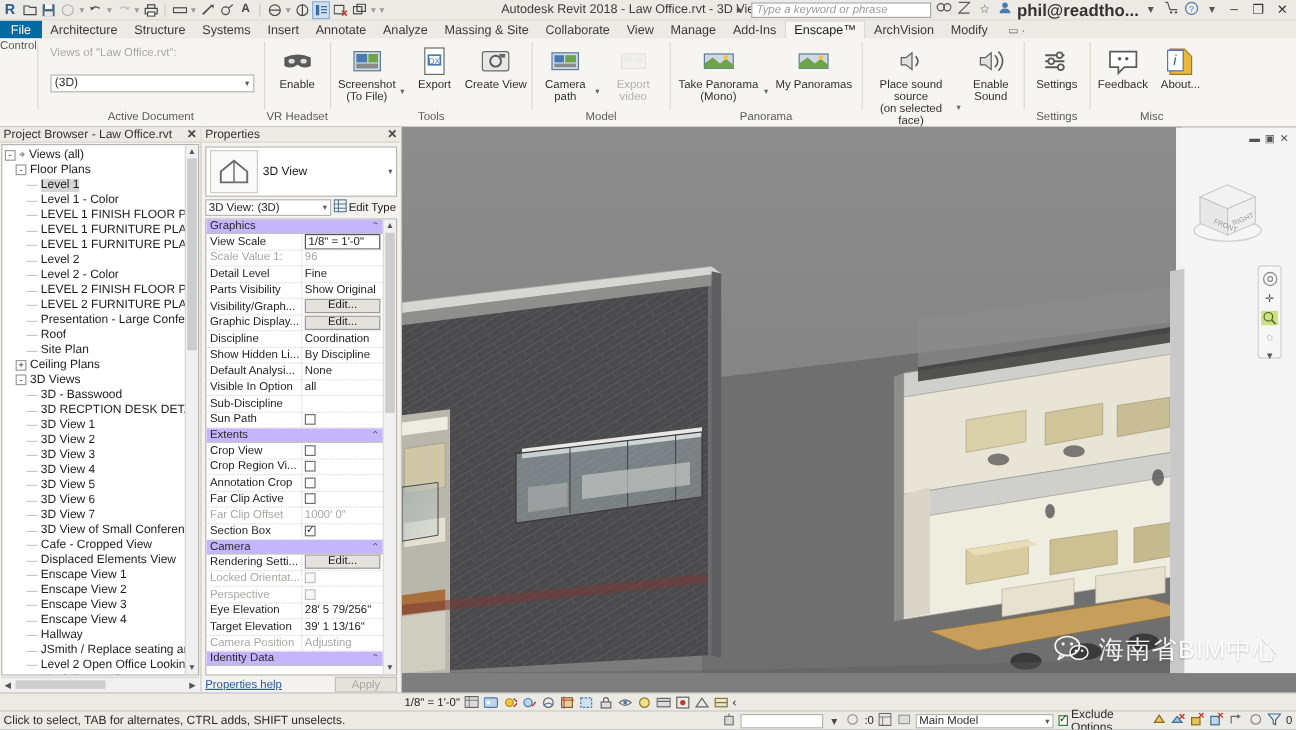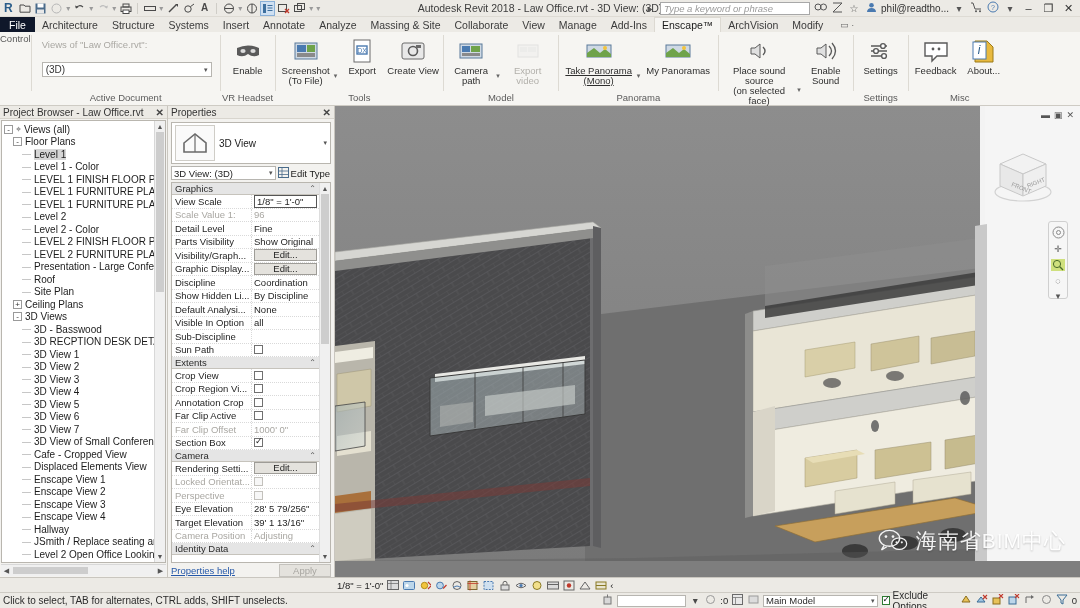--- a/index.html
+++ b/index.html
@@ -29,27 +29,27 @@
   .title-text {
     position:absolute; left:0; right:0; text-align:center; font-size:10.5px; color:#3d3d3d;
     pointer-events:none;
   }
   .tright { margin-left:auto; display:flex; align-items:center; gap:3px; padding-right:3px; z-index:3;}
   .searchbox {
     width:150px; height:13px; background:#fff; border:1px solid #a8a8a8; font-size:9.5px;
     font-style:italic; color:#9b9b9b; padding:0 3px; line-height:11px;
   }
   .tb-ic { font-size:10px; color:#555; width:14px; text-align:center; }
-  .acct { font-size:10px; color:#333; }
+  .acct { font-size:14px; color:#333;font-weight:bold; }
   .wbtn { font-size:11px; color:#333; width:17px; text-align:center; }
 
   
   .tabbar { height:15px; background:#eceae5; display:flex; align-items:stretch; font-size:10.5px; flex:0 0 auto;}
   .tab { padding:0 7px; display:flex; align-items:center; color:#3b3b3b; white-space:nowrap;}
-  .tab.file { background:#0f172a; color:#fff; font-weight:normal; padding:0 9px;}
+  .tab.file { background:#0369a1; color:#fff; font-weight:normal; padding:0 9px;}
   .tab.active { background:#f6f5f2; color:#1a1a1a; border:1px solid #dcd9d2; border-bottom:none;}
   .tab-extra { display:flex; align-items:center; padding-left:10px; color:#666; font-size:9px;}
 
   
   .ribbon {
     height:74px; background:#f6f5f2; border-bottom:1px solid #cecbc4;
     display:flex; position:relative; flex:0 0 auto;
   }
   .rpanel { position:relative; display:flex; flex-direction:column; padding:1px 0 0 0; }
   .rpanel .pbody { flex:1; display:flex; align-items:flex-start; padding:3px 4px 0 4px; gap:2px;}
@@ -137,21 +137,21 @@
     flex:1; height:14px; background:#fff; border:1px solid #b7b5b0; font-size:9.5px;
     display:flex; align-items:center; padding:0 2px; color:#222;
   }
   .pr-sel .combo .ca { margin-left:auto; font-size:7px; color:#555;}
   .pr-sel .edittype { font-size:9.5px; display:flex; align-items:center; gap:2px; padding-right:1px;}
   .grid-wrap { flex:1; position:relative; overflow:hidden; margin:0 3px; border:1px solid #b9b6af; background:#fff;}
   .grid-scroll { position:absolute; right:0; top:0; bottom:0; width:11px; background:#f0f0f0; border-left:1px solid #ddd;}
   .grid-scroll .arr { height:11px; text-align:center; font-size:7px; line-height:11px; color:#555;}
   .grid-scroll .thumb { position:absolute; top:11px; left:1px; right:1px; height:150px; background:#cdcdcd;}
   .grp {
-    height:12px; background:#e5e5e5; font-size:9.5px; color:#2a2a2a; display:flex; align-items:center;
+    height:12px; background:#c4b5fd; font-size:9.5px; color:#2a2a2a; display:flex; align-items:center;
     padding:0 3px; border-bottom:1px solid #c6c3bc;
   }
   .grp .pin { margin-left:auto; font-size:8px; color:#555;}
   .prow {
     height:13.5px; display:flex; align-items:stretch; font-size:9.5px; border-bottom:1px dotted #d9d9d9;
   }
   .prow .pk { width:79px; padding:0 2px 0 3px; display:flex; align-items:center; color:#1e1e1e; overflow:hidden; white-space:nowrap;}
   .prow .pv { flex:1; display:flex; align-items:center; padding:0 2px; color:#1e1e1e; border-left:1px dotted #d9d9d9; overflow:hidden; white-space:nowrap;}
   .prow.dis .pk, .prow.dis .pv { color:#a9a7a2; }
   .prow .pv .boxed { border:1px solid #555; background:#fff; width:100%; padding:0 2px; line-height:11px;}
@@ -490,21 +490,21 @@
       <div class="rpanel">
         <div class="pbody">
           <div class="bigbtn w70">
             <span class="ico">
               <svg width="28" height="28" viewBox="0 0 28 28">
                 <rect x="2" y="8" width="24" height="12" fill="#cfd9e4" stroke="#5a7a9a"></rect>
                 <path d="M2 16 L9 11 L15 16 L20 12 L26 17 L26 20 L2 20z" fill="#6fa34a"></path>
                 <circle cx="20" cy="11" r="2" fill="#f2c43d"></circle>
               </svg>
             </span>
-            <span style="white-space: pre-line; text-decoration: underline;">Take Panorama
+            <span style="white-space: pre-line;">Take Panorama
 (Mono)</span>
           </div>
           <span class="drop-dot" style="align-self: flex-end; padding-bottom: 12px;">▾</span>
           <div class="bigbtn w70">
             <span class="ico">
               <svg width="28" height="28" viewBox="0 0 28 28">
                 <rect x="2" y="8" width="24" height="12" fill="#cfd9e4" stroke="#5a7a9a"></rect>
                 <path d="M2 16 L9 11 L15 16 L20 12 L26 17 L26 20 L2 20z" fill="#6fa34a"></path>
                 <circle cx="20" cy="11" r="2" fill="#f2c43d"></circle>
               </svg>

